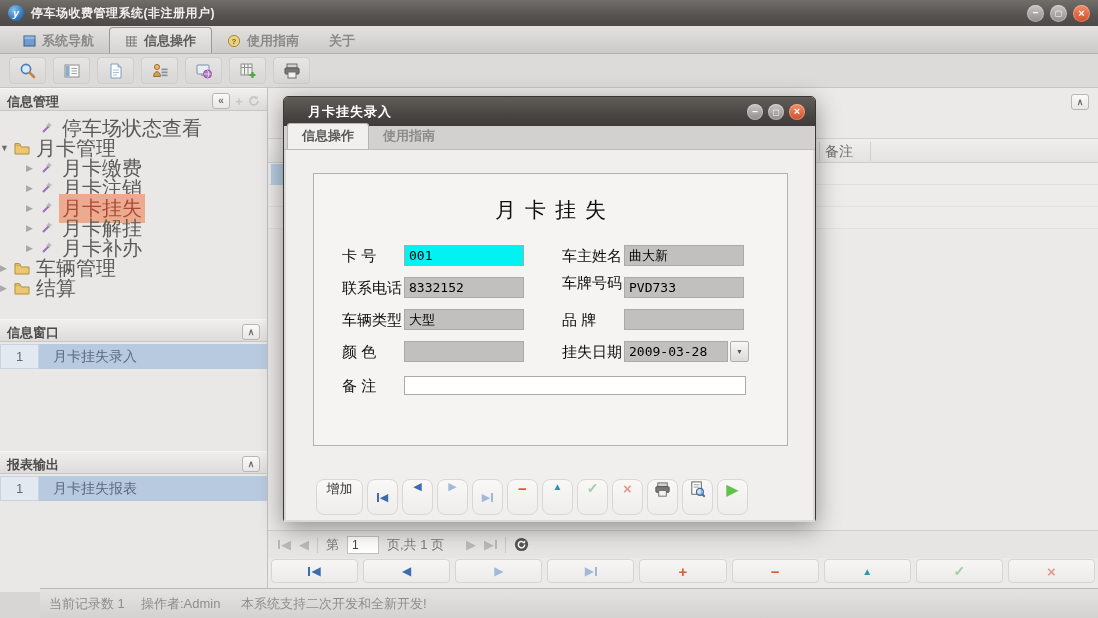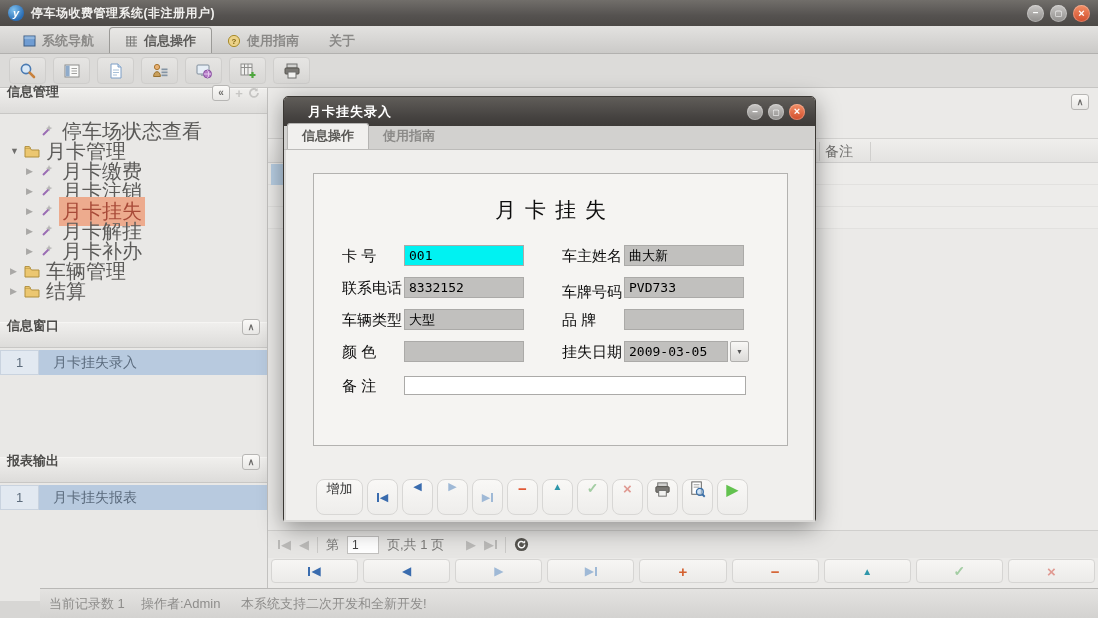--- a/index.html
+++ b/index.html
@@ -30,31 +30,31 @@
 
   
   .toolbar { position:absolute; left:0; top:54px; width:100%; height:34px; background:#dcdbd9;
     border-bottom:1px solid #c6c5c3; display:flex; align-items:center; gap:7px; padding-left:9px; }
   .tbtn { width:37px; height:27px; border:1px solid #cfcecc; border-radius:4px; background:linear-gradient(#e6e5e3,#d8d7d5);
     display:flex; align-items:center; justify-content:center; }
 
   
   .sidebar { position:absolute; left:0; top:88px; width:268px; height:500px; background:#e9e8e6; border-right:1px solid #c2c1bf; }
   .panel-hd { height:23px; background:linear-gradient(#f0efed,#dddcda); border-top:1px solid #f6f5f3; border-bottom:1px solid #c8c7c5;
-    display:flex; align-items:flex-end; padding:12px 7px; font-size:13px; font-weight:bold; color:#4c4b49; }
+    display:flex; align-items:flex-start; padding:4px 7px; font-size:13px; font-weight:bold; color:#4c4b49; }
   .panel-hd .sp { margin-left:auto; display:flex; align-items:center; gap:3px; }
   .panel-btn { width:18px; height:16px; border:1px solid #b7b6b4; border-radius:3px; background:linear-gradient(#fbfaf8,#e8e7e5);
     font-size:10px; color:#6e6d6b; text-align:center; line-height:14px; }
   .gl-collapse::before { content:"«"; }
   .gl-chevup::before { content:"∧"; font-size:9px; font-weight:bold; }
   .ghost { color:#c7c6c4; font-weight:bold; font-size:13px; width:12px; text-align:center; }
 
   .tree { height:208px; padding-top:7px; overflow:hidden; }
   .trow { display:flex; align-items:center; height:20px; font-size:20px; color:#5b5a58; }
-  .trow.d0 { padding-left:10px; }
+  .trow.d0 { padding-left:0; }
   .trow.d1 { padding-left:26px; }
   .t-arrow { width:14px; font-size:9px; color:#a9a8a6; }
   .t-arrow.exp::before { content:"▼"; color:#6f6e6c; }
   .t-arrow.col::before { content:"▶"; }
   .t-icon { width:19px; display:flex; align-items:center; }
   .t-label { padding:1px 3px; white-space:nowrap; }
   .t-label.sel { background:#edab8e; color:#a84a38; }
 
   .side-list { background:#e9e8e6; }
   .side-item { display:flex; height:25px; margin-top:2px; }
@@ -500,32 +500,32 @@
       <div class="form-panel">
         <div class="form-title">月卡挂失</div>
 
         <span class="f-label" style="left:28px;  top:71px;">卡 号</span>
         <div class="fld cyan" style="left:90px; top:71px;  width:120px;">001</div>
         <span class="f-label" style="left:248px; top:71px;">车主姓名</span>
         <div class="fld" style="left:310px; top:71px; width:120px;">曲大新</div>
 
         <span class="f-label" style="left:28px;  top:103px;">联系电话</span>
         <div class="fld" style="left:90px; top:103px; width:120px;">8332152</div>
-        <span class="f-label" style="left:248px; top:107px;">车牌号码</span>
+        <span class="f-label" style="left:248px; top:98px;">车牌号码</span>
         <div class="fld" style="left:310px; top:103px; width:120px;">PVD733</div>
 
         <span class="f-label" style="left:28px;  top:135px;">车辆类型</span>
         <div class="fld" style="left:90px; top:135px; width:120px;">大型</div>
         <span class="f-label" style="left:248px; top:135px;">品 牌</span>
         <div class="fld" style="left:310px; top:135px; width:120px;"></div>
 
         <span class="f-label" style="left:28px;  top:167px;">颜 色</span>
         <div class="fld" style="left:90px; top:167px; width:120px;"></div>
         <span class="f-label" style="left:248px; top:167px;">挂失日期</span>
-        <div class="fld" style="left:310px; top:167px; width:104px;">2009-03-05</div>
+        <div class="fld" style="left:310px; top:167px; width:104px;">2009-03-28</div>
         <span class="drop-btn gl-down" style="left:416px; top:167px;"></span>
 
         <span class="f-label" style="left:28px;  top:201px;">备 注</span>
         <div class="fld white" style="left:90px; top:202px; width:342px;"></div>
       </div>
 
       <div class="dlg-toolbar">
         <div class="dbtn add">
             <span>增加</span>
           </div>

